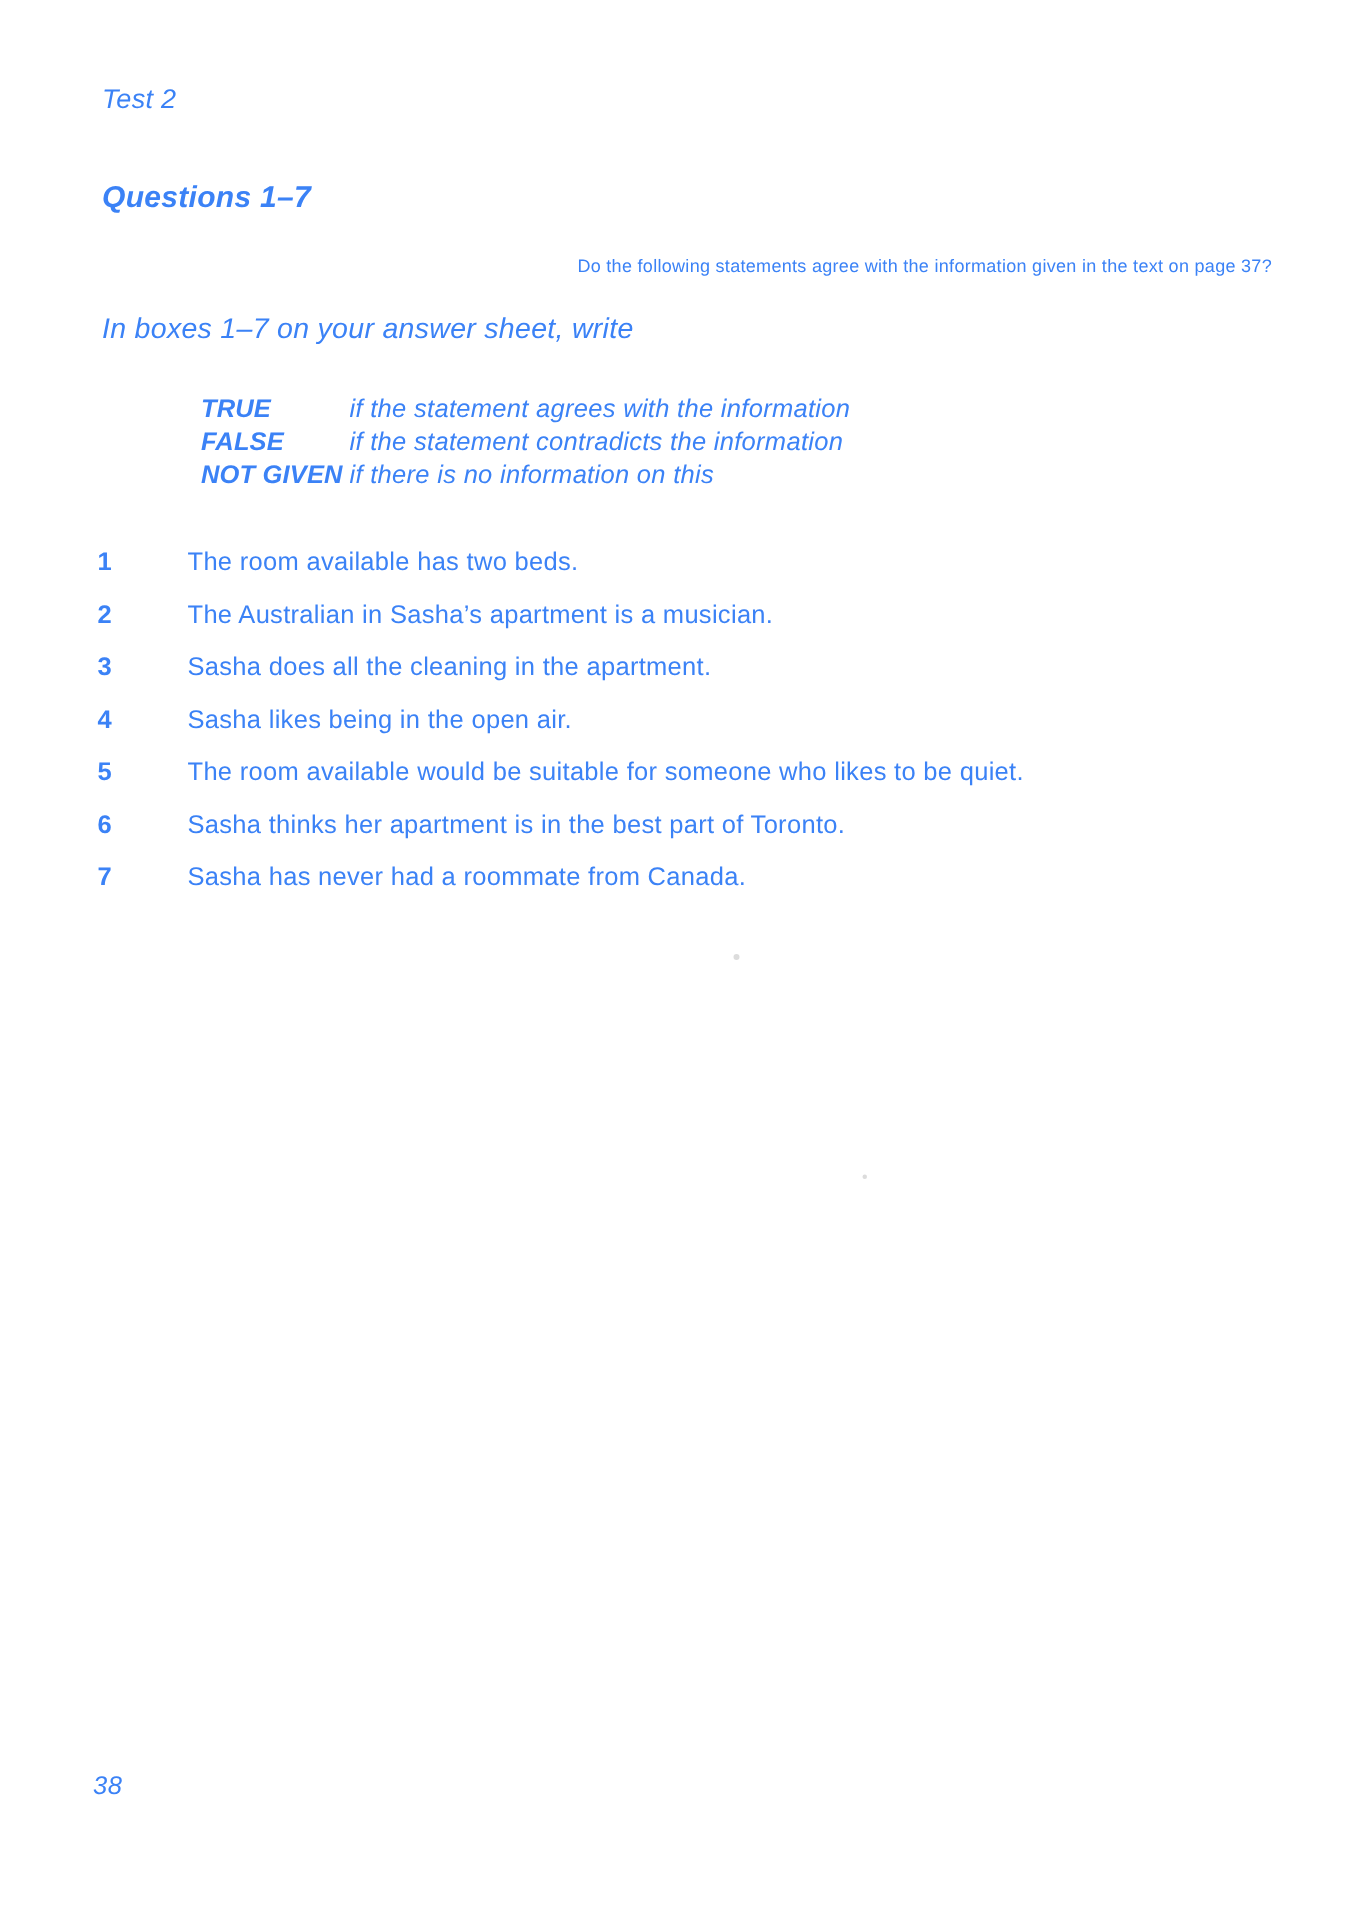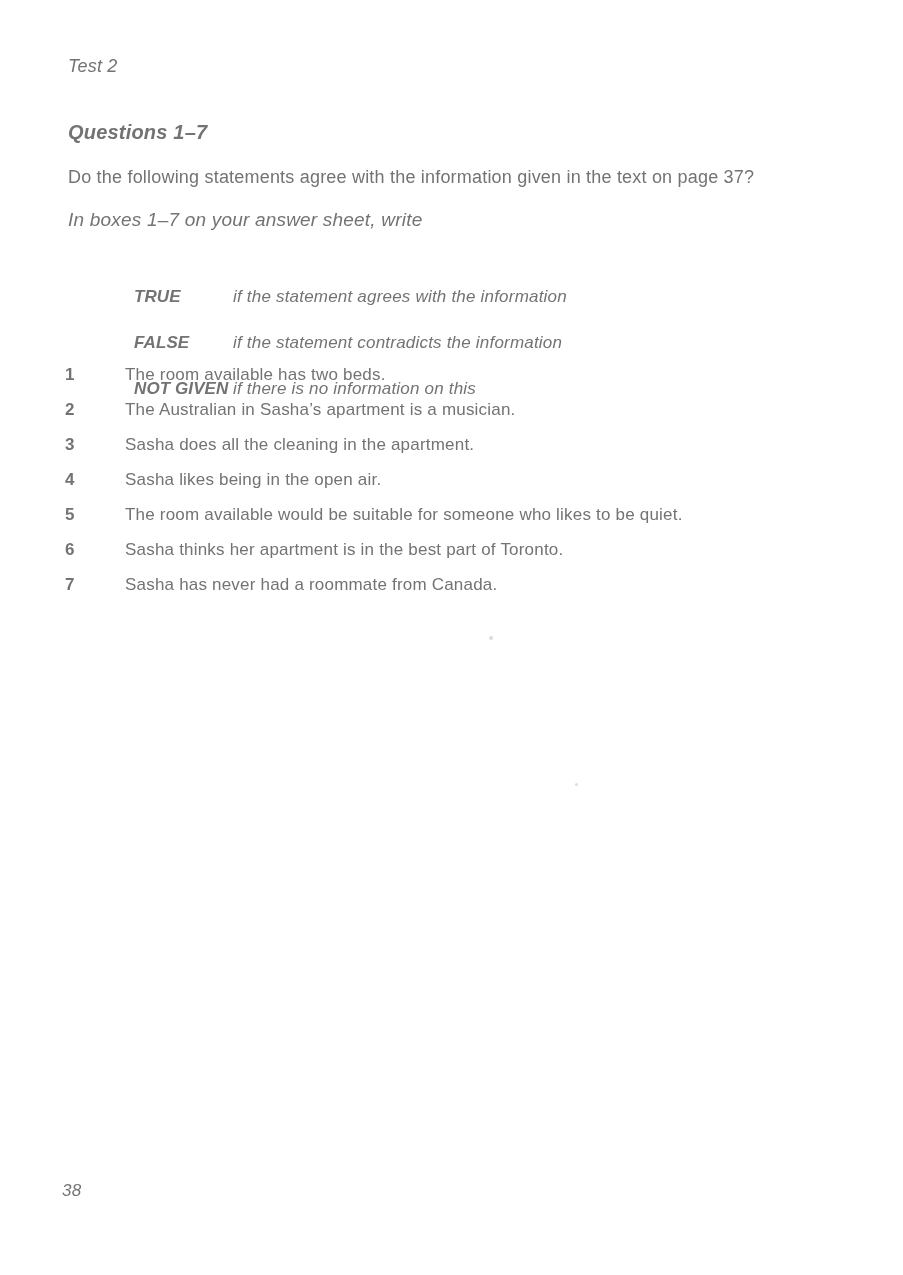--- a/index.html
+++ b/index.html
@@ -3,21 +3,21 @@
 <meta charset="utf-8">
 <style>
   * { margin: 0; padding: 0; box-sizing: border-box; }
   html, body { background: #ffffff; }
   .page {
     position: relative;
     width: 903px;
     height: 1275px;
     background: #ffffff;
     font-family: "Liberation Sans", sans-serif;
-    color: #737373;
+    color: #3b82f6;
     overflow: hidden;
   }
   .running-head {
     position: absolute;
     left: 68px;
     top: 56px;
     font-size: 18px;
     font-style: italic;
     letter-spacing: 0.2px;
   }
@@ -28,39 +28,40 @@
     font-size: 20px;
     font-style: italic;
     font-weight: bold;
     letter-spacing: 0.2px;
   }
   .intro {
     position: absolute;
     left: 68px;
     top: 167px;
     width: 780px;
-    font-size: 18px;
+    font-size: 12px;
     letter-spacing: 0.2px;
     line-height: 21px;
+    text-align: right;
   }
   .inboxes {
     position: absolute;
     left: 68px;
     top: 209px;
     font-size: 19px;
     font-style: italic;
     letter-spacing: 0.2px;
   }
   .answer-key {
     position: absolute;
     left: 134px;
     top: 262px;
     font-size: 17px;
   }
-  .def-row { display: flex; line-height: 22px; margin-top: 24px; }
+  .def-row { display: flex; line-height: 22px; }
   .def-label {
     flex: 0 0 99px;
     width: 99px;
     font-weight: bold;
     font-style: italic;
     letter-spacing: 0.1px;
   }
   .def-desc { font-style: italic; letter-spacing: 0.2px; text-align: right; }
   .statements {
     position: absolute;

